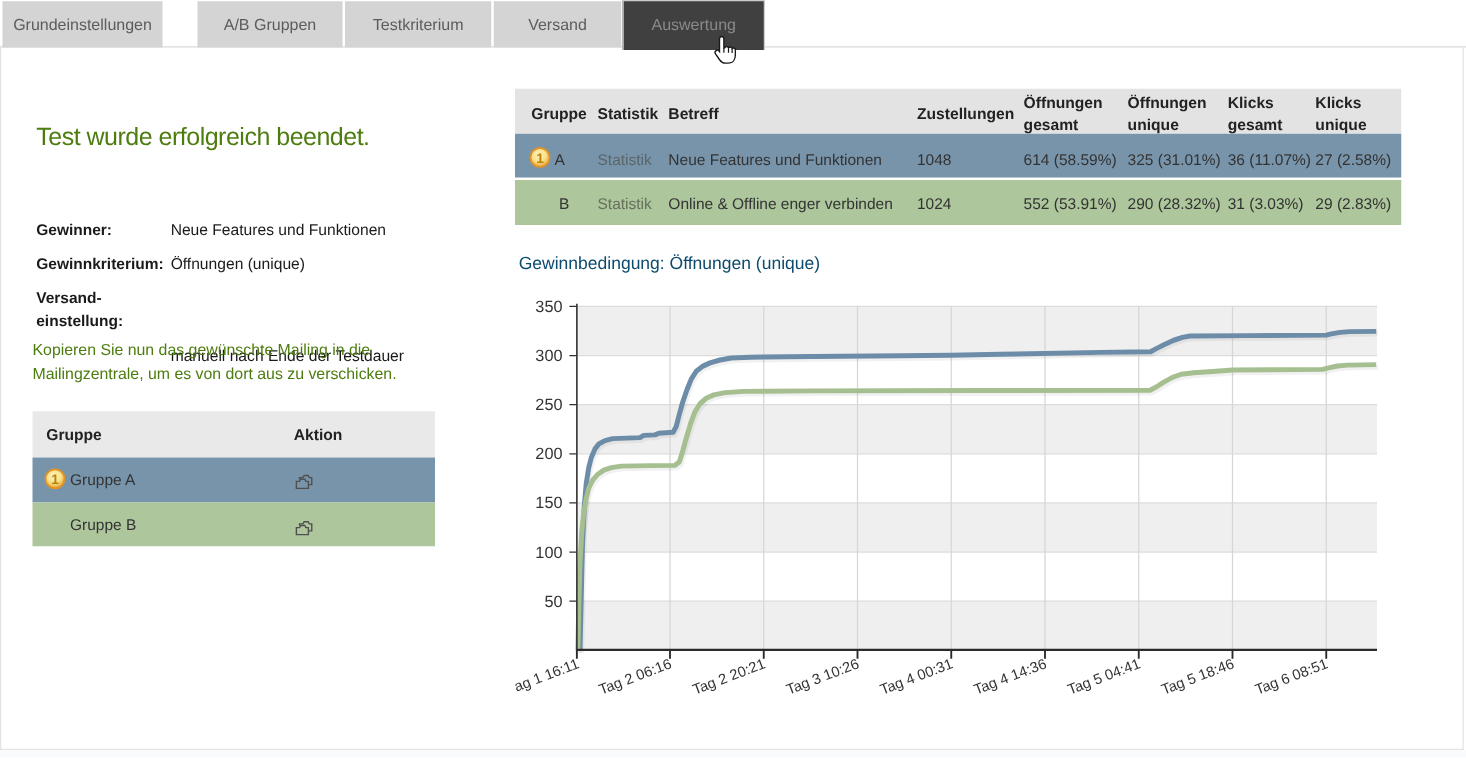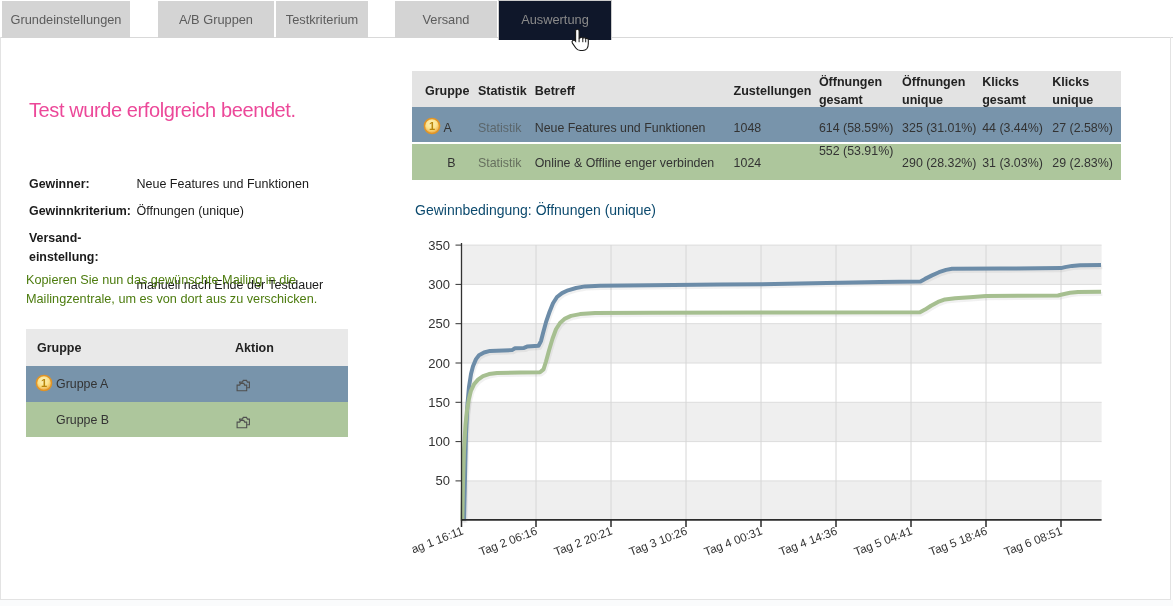--- a/index.html
+++ b/index.html
@@ -6,41 +6,41 @@
   body{width:1173px;height:606px;background:#fff;font-family:"Liberation Sans",sans-serif;position:relative;overflow:hidden;}
   .abs{position:absolute;}
   
   .b-top{left:0;top:37px;width:1173px;height:0;border-top:1px solid #d9d9d9;}
   .b-left{left:0;top:37px;width:0;height:563px;border-left:1px solid #e3e3e3;}
   .b-right{left:1170px;top:37px;width:0;height:563px;border-left:1px solid #e3e3e3;}
   .b-bottom{left:0;top:599px;width:1171px;height:0;border-top:1px solid #e3e3e3;}
   .footer{left:0;top:600px;width:1173px;height:6px;background:#fafbfc;}
   
   .tab{top:1px;height:37px;background:#d4d4d4;color:#5c5c5c;font-size:12.8px;text-align:center;line-height:37px;}
-  .tabactive{left:498px;top:0;width:114px;height:40px;background:#0f172a;border:1px solid #ccc;border-bottom:none;box-sizing:border-box;color:#8a8a8a;font-size:12.8px;text-align:center;line-height:38px;}
-  
-  .h1{left:29px;top:98.6px;font-size:20px;letter-spacing:-0.4px;color:#ec4899;}
+  .tabactive{left:498px;top:0;width:114px;height:40px;background:#404040;border:1px solid #ccc;border-bottom:none;box-sizing:border-box;color:#8a8a8a;font-size:12.8px;text-align:center;line-height:38px;}
+  
+  .h1{left:29px;top:98.6px;font-size:20px;letter-spacing:-0.4px;color:#4d7c0f;}
   .lbl{font-weight:bold;font-size:12.4px;color:#1a1a1a;line-height:19px;}
   .val{font-size:12.5px;color:#1a1a1a;line-height:19px;}
   .para{left:26px;top:270.5px;width:300px;font-size:12.7px;color:#4d7c0f;line-height:19px;}
   
   .th{font-weight:bold;font-size:12.5px;color:#222;line-height:15px;}
   .cell{font-size:12.4px;color:#333;line-height:15px;}
 </style>
 </head>
 <body>
 <div class="abs b-top"></div>
 <div class="abs b-left"></div>
 <div class="abs b-right"></div>
 <div class="abs b-bottom"></div>
 <div class="abs footer"></div>
 
 <div class="abs tab" style="left:2px;width:128px;">Grundeinstellungen</div>
 <div class="abs tab" style="left:158px;width:116px;">A/B Gruppen</div>
-<div class="abs tab" style="left:276px;width:92px;">Testkriterium</div>
+<div class="abs tab" style="left:276px;width:117px;">Testkriterium</div>
 <div class="abs tab" style="left:395px;width:102px;">Versand</div>
 <div class="abs tabactive">Auswertung</div>
 
 <svg class="abs" style="left:570px;top:28px;" width="19" height="24" viewBox="0 0 19 24">
   <path d="M7.3 1.2 C8.3 1.2 9.1 2.0 9.1 3.0 L9.1 10.2 L9.9 10.2 C10.1 9.6 10.7 9.2 11.3 9.2 C12.0 9.2 12.6 9.6 12.8 10.3 C13.1 9.9 13.6 9.6 14.2 9.6 C14.9 9.6 15.5 10.1 15.7 10.8 C16.0 10.6 16.3 10.4 16.7 10.4 C17.6 10.4 18.3 11.1 18.3 12.0 L18.3 15.7 C18.3 19.6 16.2 22.5 12.8 22.5 L10.3 22.5 C8.4 22.5 6.9 21.6 5.8 20.0 L2.4 15.1 C1.8 14.2 2.0 13.1 2.8 12.5 C3.6 11.9 4.7 12.0 5.3 12.8 L5.6 13.2 L5.6 3.0 C5.6 2.0 6.3 1.2 7.3 1.2 Z" fill="#fff" stroke="#1a1a1a" stroke-width="1.1"></path>
   <path d="M9.1 10.4 L9.1 14.2 M12.8 10.7 L12.8 14.2 M15.7 11.2 L15.7 14.3" stroke="#1a1a1a" stroke-width="1" fill="none"></path>
 </svg>
 
 <div class="abs h1">Test wurde erfolgreich beendet.</div>
 <div class="abs lbl" style="left:29px;top:174.5px;">Gewinner:</div>
@@ -70,28 +70,28 @@
 <div class="abs th" style="left:902.1px;top:72.6px;line-height:18px;">Öffnungen<br>unique</div>
 <div class="abs th" style="left:982.2px;top:72.6px;line-height:18px;">Klicks<br>gesamt</div>
 <div class="abs th" style="left:1052.3px;top:72.6px;line-height:18px;">Klicks<br>unique</div>
 
 <div class="abs cell" style="left:443.5px;top:120.5px;">A</div>
 <div class="abs cell" style="left:478px;top:120.5px;color:#5b666b;">Statistik</div>
 <div class="abs cell" style="left:534.7px;top:120.5px;">Neue Features und Funktionen</div>
 <div class="abs cell" style="left:733.6px;top:120.5px;">1048</div>
 <div class="abs cell" style="left:818.9px;top:120.5px;">614 (58.59%)</div>
 <div class="abs cell" style="left:902.1px;top:120.5px;">325 (31.01%)</div>
-<div class="abs cell" style="left:982.2px;top:120.5px;">44 (3.44%)</div>
+<div class="abs cell" style="left:982.2px;top:120.5px;">36 (11.07%)</div>
 <div class="abs cell" style="left:1052.3px;top:120.5px;">27 (2.58%)</div>
 
 <div class="abs cell" style="left:447.2px;top:156px;">B</div>
 <div class="abs cell" style="left:478px;top:156px;color:#66705e;">Statistik</div>
 <div class="abs cell" style="left:534.7px;top:156px;">Online &amp; Offline enger verbinden</div>
 <div class="abs cell" style="left:733.6px;top:156px;">1024</div>
-<div class="abs cell" style="left:818.9px;top:144px;">552 (53.91%)</div>
+<div class="abs cell" style="left:818.9px;top:156px;">552 (53.91%)</div>
 <div class="abs cell" style="left:902.1px;top:156px;">290 (28.32%)</div>
 <div class="abs cell" style="left:982.2px;top:156px;">31 (3.03%)</div>
 <div class="abs cell" style="left:1052.3px;top:156px;">29 (2.83%)</div>
 
 <svg class="abs" style="left:423px;top:117px;" width="18" height="18" viewBox="0 0 18 18">
   <defs>
       <radialGradient id="g1" cx="45%" cy="35%" r="65%">
     <stop offset="0%" stop-color="#fdf3c0"></stop>
         <stop offset="55%" stop-color="#fbe28a"></stop>
         <stop offset="100%" stop-color="#eda63c"></stop>

